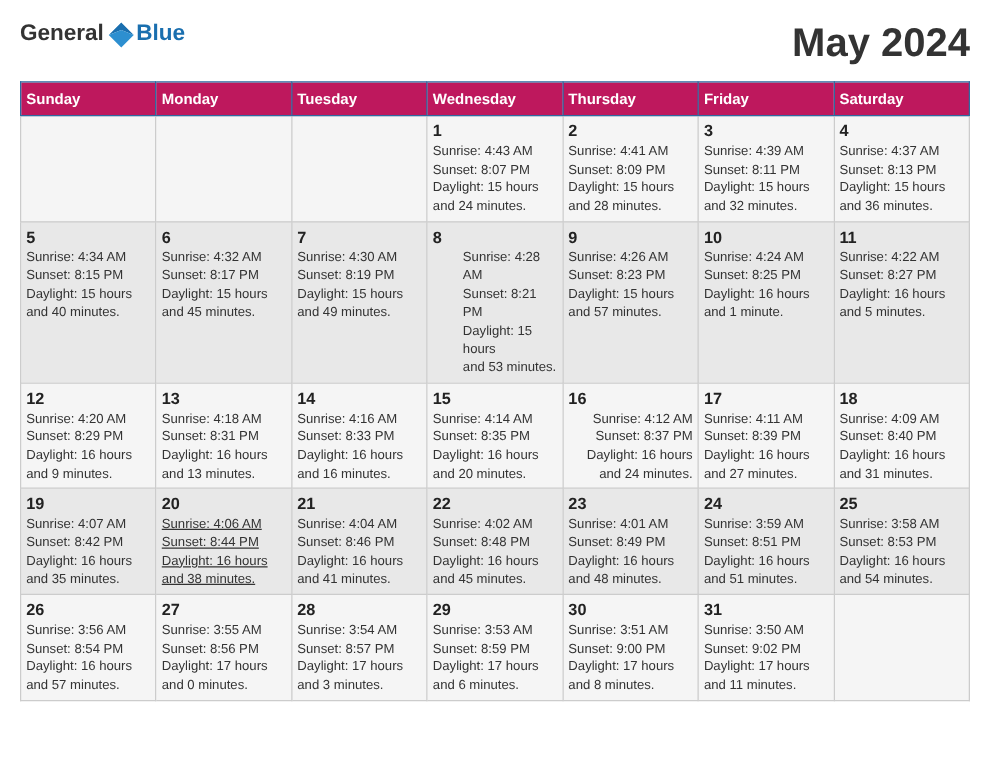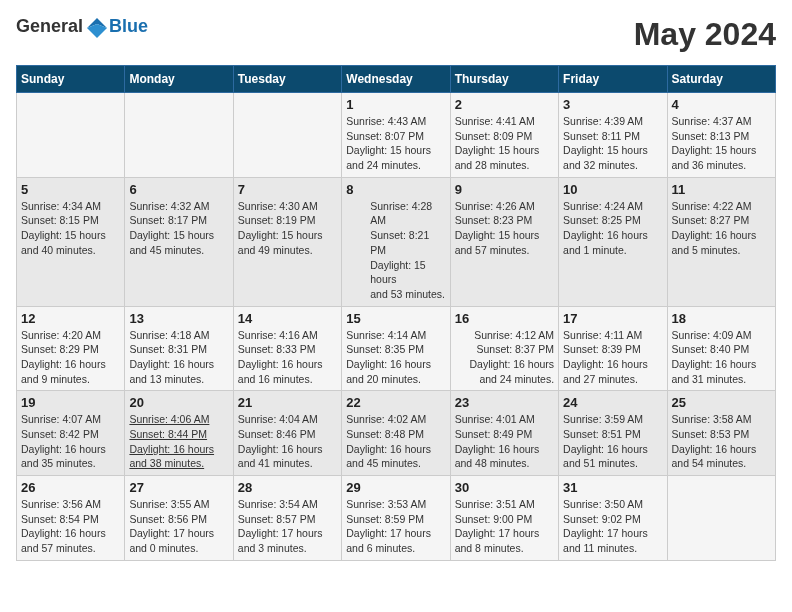--- a/index.html
+++ b/index.html
@@ -45,21 +45,21 @@
     .location-title {
       font-size: 16px;
       color: #555;
     }
     table {
       width: 100%;
       border-collapse: collapse;
       font-size: 11px;
     }
     thead tr {
-      background-color: #0c4a6e;
+      background-color: #be185d;
       color: #fff;
     }
     thead th {
       padding: 6px 4px;
       text-align: left;
       font-weight: bold;
       font-size: 12px;
       border: 1px solid #2d6aa0;
     }
     tbody td {

